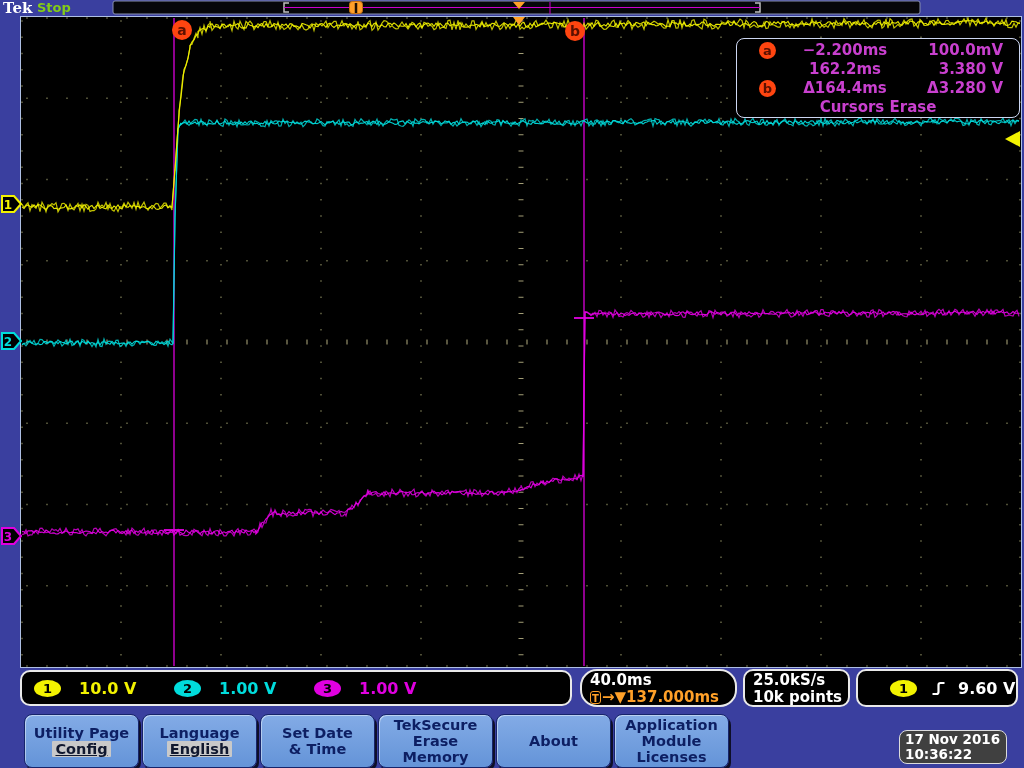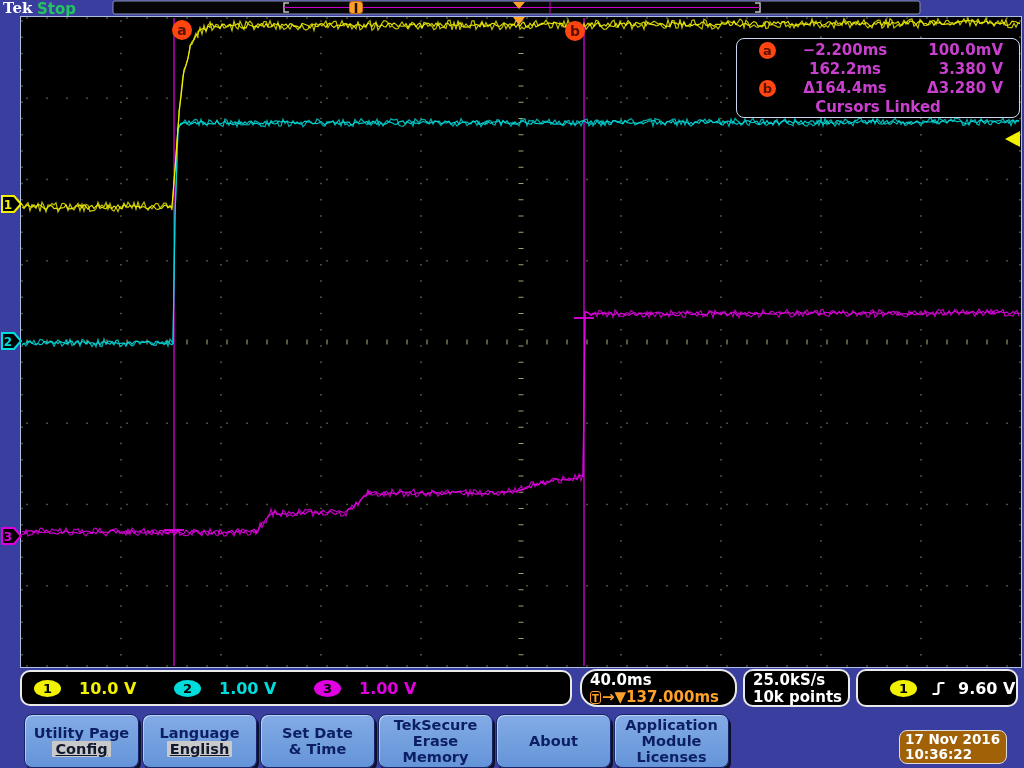--- a/index.html
+++ b/index.html
@@ -5,21 +5,21 @@
   html,body{margin:0;padding:0;}
   body{
     width:1024px;height:768px;position:relative;overflow:hidden;
     background:#3a3f9f;font-family:"DejaVu Sans","Liberation Sans",sans-serif;
     -webkit-font-smoothing:none;
   }
   
   #header{position:absolute;left:0;top:0;width:1024px;height:16px;padding-left:24px;}
   #logo{position:absolute;left:3px;top:-1px;color:#fff;font-family:"DejaVu Serif","Liberation Serif",serif;
         font-weight:bold;font-size:15px;letter-spacing:0px;}
-  #acq-status{position:absolute;left:37px;top:0px;color:#22c55e;font-weight:bold;font-size:15px;}
+  #acq-status{position:absolute;left:37px;top:0px;color:#84cc16;font-weight:bold;font-size:13px;}
   #recordbar{position:absolute;left:0;top:0;}
   
   #scope{position:absolute;left:20px;top:16px;width:1000px;height:650px;background:#000;
          border:1px solid #aebfe4;}
   #scope svg{position:absolute;left:0;top:0;}
   
   .chmark{position:absolute;left:1px;width:21px;height:18px;}
   
   #cursorbox{position:absolute;left:736px;top:38px;width:284px;height:80px;background:#000;
              border:1px solid #ccd6f2;border-radius:8px;color:#c940cf;font-weight:bold;font-size:15px;
@@ -47,21 +47,21 @@
   #trigbox .chbadge{margin-right:14px;}
   #triglevel{font-size:16px;margin-left:12px;}
   
   .menubtn{position:absolute;top:714px;width:113px;height:52px;border-radius:8px;
            background:linear-gradient(#83abe6,#6494d8);border:1px solid #16246a;
            box-shadow:2px 3px 0 rgba(0,0,0,.75), inset 1px 1px 0 rgba(255,255,255,.45);
            color:#0d1f63;font-weight:bold;font-size:14.5px;line-height:16px;
            display:flex;flex-direction:column;align-items:center;justify-content:center;cursor:pointer;}
   .btnchip{background:#c9c9c9;color:#10182f;padding:0 3px;border-radius:1px;text-decoration:underline;}
   
-  #datetimebox{position:absolute;left:899px;top:730px;width:108px;height:34px;background:#a16207;
+  #datetimebox{position:absolute;left:899px;top:730px;width:108px;height:34px;background:#404040;
                border:1px solid #dcdcdc;border-radius:8px;color:#fff;font-weight:bold;font-size:13.5px;
                line-height:15px;padding:1px 0 0 5px;box-sizing:border-box;}
 </style>
 </head>
 <body>
 
 <div id="header">
   <span id="logo">Tek</span>
   <span id="acq-status">Stop</span>
   <svg id="recordbar" width="1024" height="16">
@@ -134,21 +134,21 @@
         <span></span>
         <span class="curtime">162.2ms</span>
         <span class="curvolt">3.380 V</span>
       </div>
       <div class="currow">
         <span class="curbadge">b</span>
         <span class="curtime">Δ164.4ms</span>
         <span class="curvolt">Δ3.280 V</span>
       </div>
     </div>
-  <div id="curfooter">Cursors Linked</div>
+  <div id="curfooter">Cursors Erase</div>
 </div>
 
 <div id="chbox" class="robox">
     <span class="chscale">
       <span class="chbadge" style="background: rgb(242, 242, 0);">1</span>
       <span class="chval" style="color: rgb(242, 242, 0);">10.0 V</span>
     </span>
     <span class="chscale">
       <span class="chbadge" style="background: rgb(0, 220, 220);">2</span>
       <span class="chval" style="color: rgb(0, 220, 220);">1.00 V</span>

